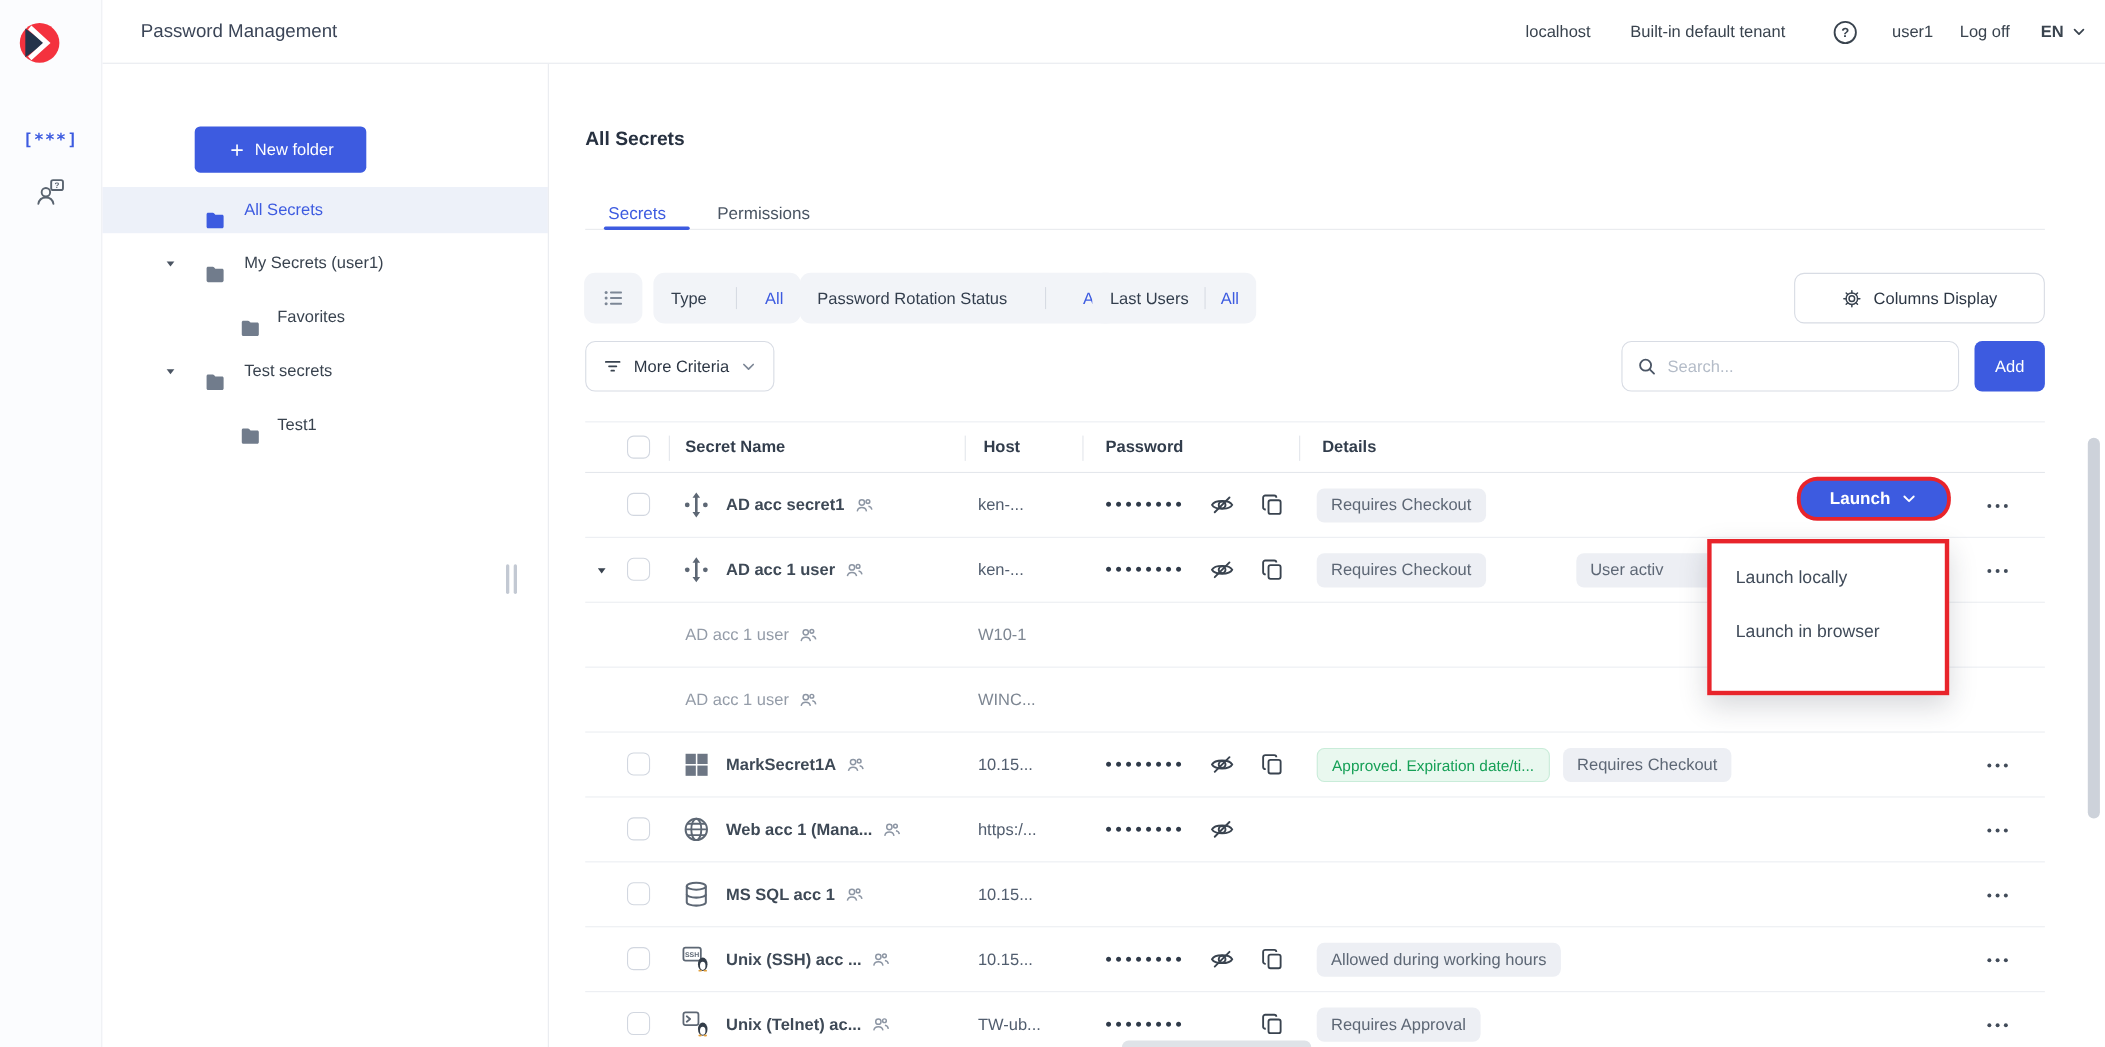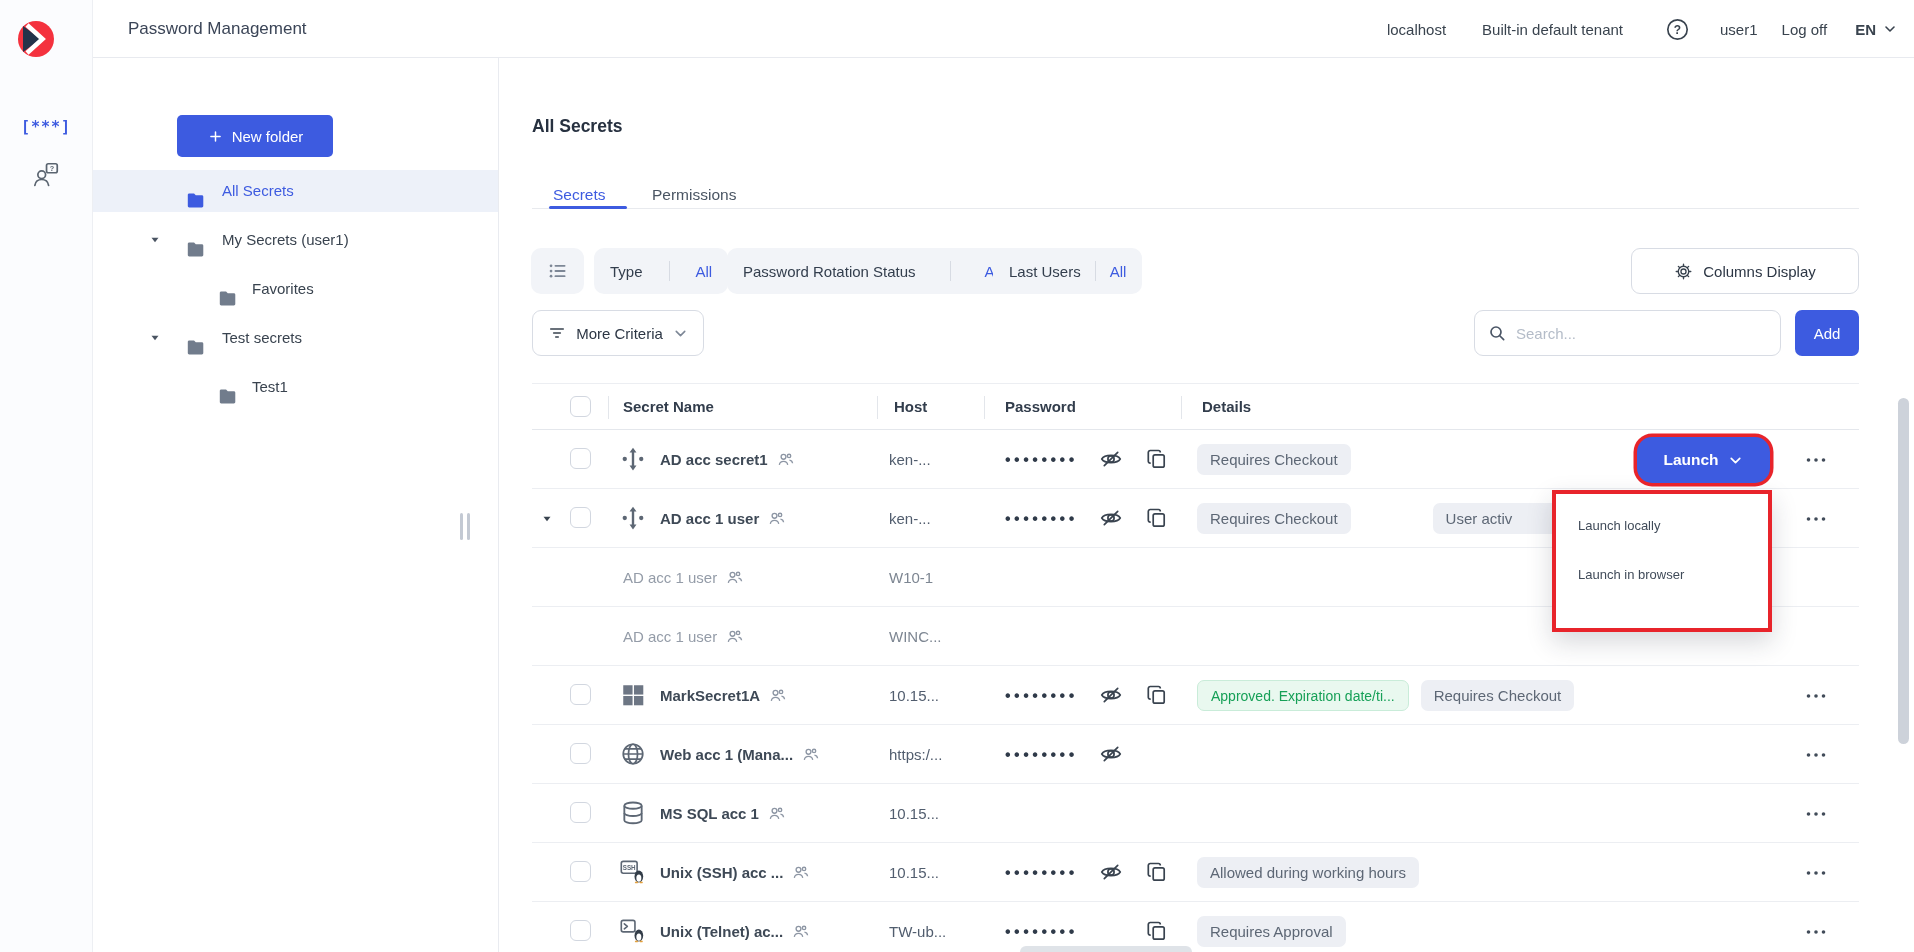--- a/index.html
+++ b/index.html
@@ -98,24 +98,24 @@
   .pw-btn { position:absolute; top:16px; width:26px; height:26px; background:none; border:none; cursor:pointer; padding:1px; }
   .pw-eye { left:566px; } .pw-copy { left:612px; }
   .cell-badges { position:absolute; left:665px; top:0; height:59px; display:flex; align-items:center; gap:12px; }
   .badge { height:31px; display:flex; align-items:center; padding:0 13px; border-radius:7px; background:#edeff4; color:#5d6775; font-size:15px; white-space:nowrap; }
   .badge--green { background:#e9f8ef; color:#16a057; border:1px solid #c9ecd9; font-size:14px; }
   .badge--clip { margin-left:70px; min-width:168px; }
   .row-ellipsis { position:absolute; left:1272px; top:17px; width:26px; height:26px; border:none; background:none; cursor:pointer; }
   .row-ellipsis svg { width:24px; height:24px; }
 
   
-  .btn-launch { position:absolute; left:1105px; top:7px; width:133px; height:46px; background:#3d5be0; border:none; border-radius:15px; color:#fff; font:700 15.5px "Liberation Sans", sans-serif; display:flex; align-items:center; justify-content:center; gap:8px; cursor:pointer; box-shadow:0 0 0 3.5px #e8242b; z-index:31; }
+  .btn-launch { position:absolute; left:1105px; top:7px; width:133px; height:33px; background:#3d5be0; border:none; border-radius:15px; color:#fff; font:700 15.5px "Liberation Sans", sans-serif; display:flex; align-items:center; justify-content:center; gap:8px; cursor:pointer; box-shadow:0 0 0 3.5px #e8242b; z-index:31; }
   .btn-launch svg { width:17px; height:17px; color:#fff; }
   .launch-menu { position:absolute; left:1053px; top:432px; width:220px; height:142px; background:#fff; border:4px solid #e8242b; box-shadow:0 10px 24px rgba(31,41,55,.18); z-index:30; padding-top:7px; }
-  .launch-menu .mi { height:49px; display:flex; align-items:center; padding-left:22px; font-size:13px; color:#404b59; cursor:pointer; white-space:nowrap; }
+  .launch-menu .mi { height:49px; display:flex; align-items:center; padding-left:22px; font-size:16px; color:#404b59; cursor:pointer; white-space:nowrap; }
 
   
   .v-scroll { position:absolute; left:1898px; top:398px; width:11px; height:346px; background:#cdd2da; border-radius:6px; z-index:6; }
   .h-scroll { position:absolute; left:1020px; top:946px; width:172px; height:12px; background:#dfe3e8; border-radius:6px; z-index:6; }
 </style>
 </head>
 <body>
 
 <aside class="rail">
   <div class="logo">

